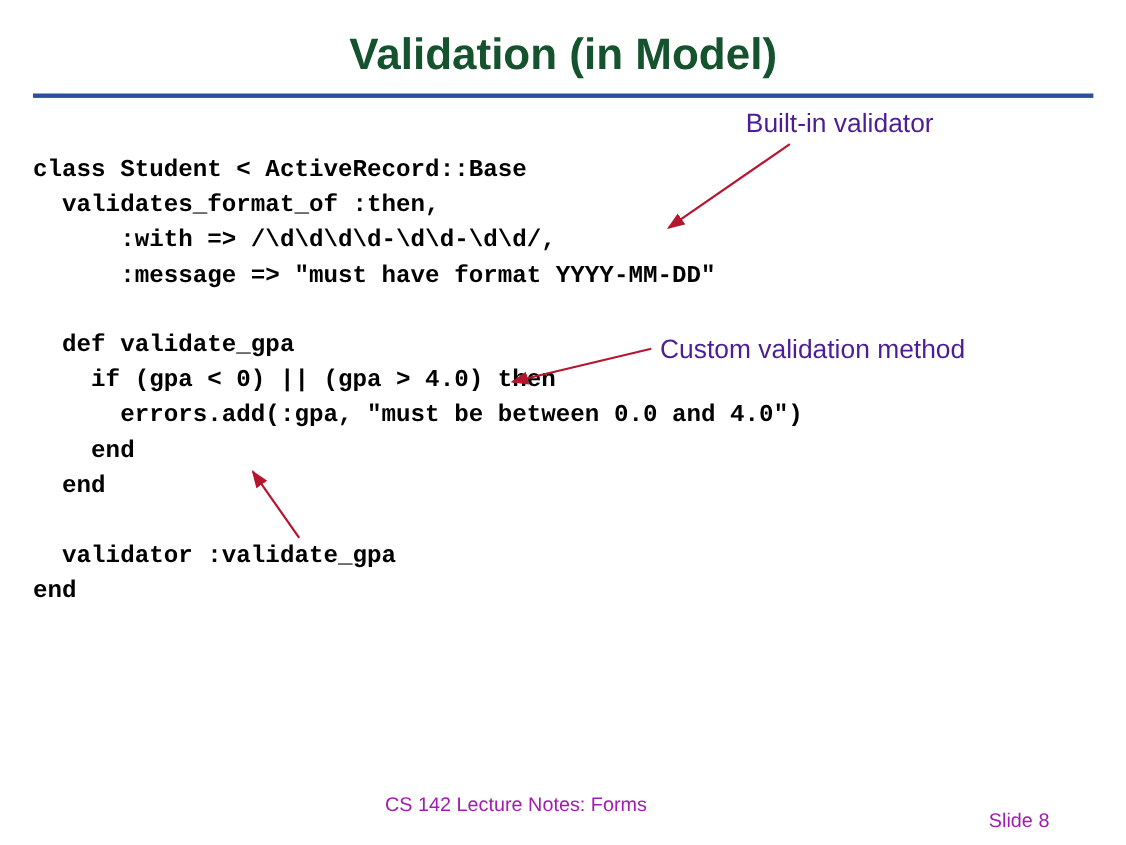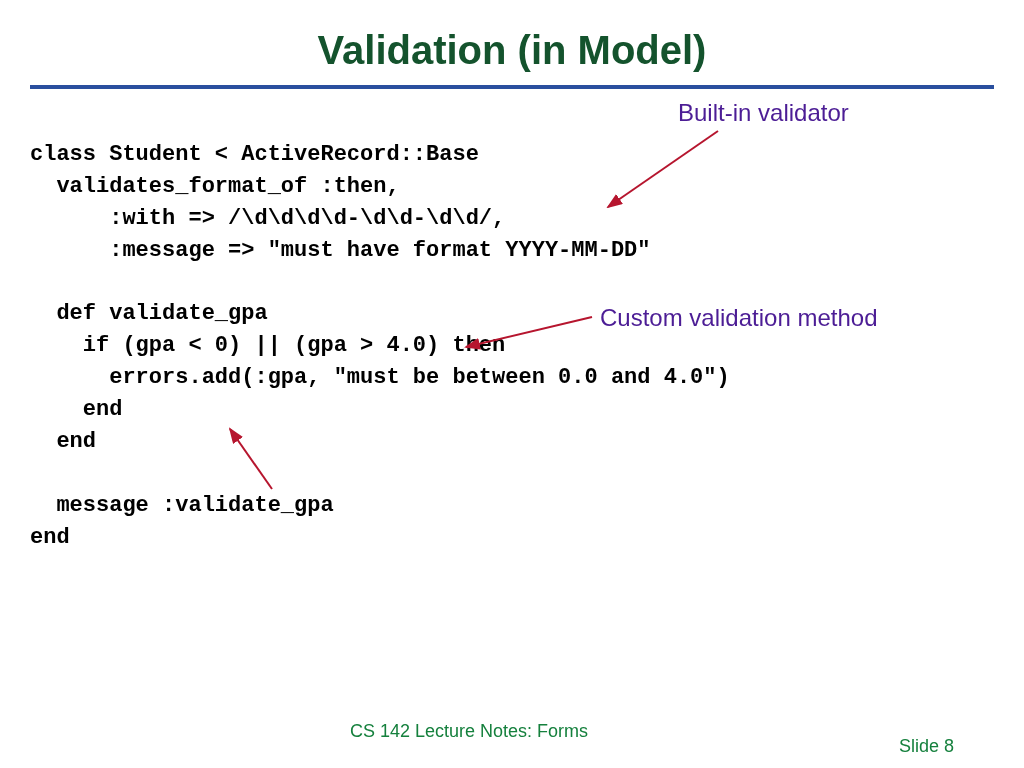--- a/index.html
+++ b/index.html
@@ -54,21 +54,21 @@
       pointer-events: none;
     }
     .footer {
       position: absolute;
       bottom: 26px;
       left: 0;
       width: 1024px;
       display: flex;
       justify-content: space-between;
       padding: 0 70px 0 350px;
-      color: #15803d;
+      color: #a21caf;
       font-size: 18px;
     }
     .footer-left { }
     .footer-right { position: absolute; right: 70px; margin-top: 15px; }
   </style>
 </head>
 <body>
 
 <div class="title">Validation (in Model)</div>
 <hr class="title-rule">
@@ -93,21 +93,21 @@
 <span>  validates_format_of :then,</span>
 <span>      :with =&gt; /\d\d\d\d-\d\d-\d\d/,</span>
 <span>      :message =&gt; "must have format YYYY-MM-DD"</span>
 <span></span>
 <span>  def validate_gpa</span>
 <span>    if (gpa &lt; 0) || (gpa &gt; 4.0) then</span>
 <span>      errors.add(:gpa, "must be between 0.0 and 4.0")</span>
 <span>    end</span>
 <span>  end</span>
 <span></span>
-<span>  message :validate_gpa</span>
+<span>  validator :validate_gpa</span>
 <span>end</span></div>
 
 </div>
 
 <div class="footer">
   <span class="footer-left">CS 142 Lecture Notes: Forms</span>
   <span class="footer-right">Slide 8</span>
 </div>
 
 </body></html>

